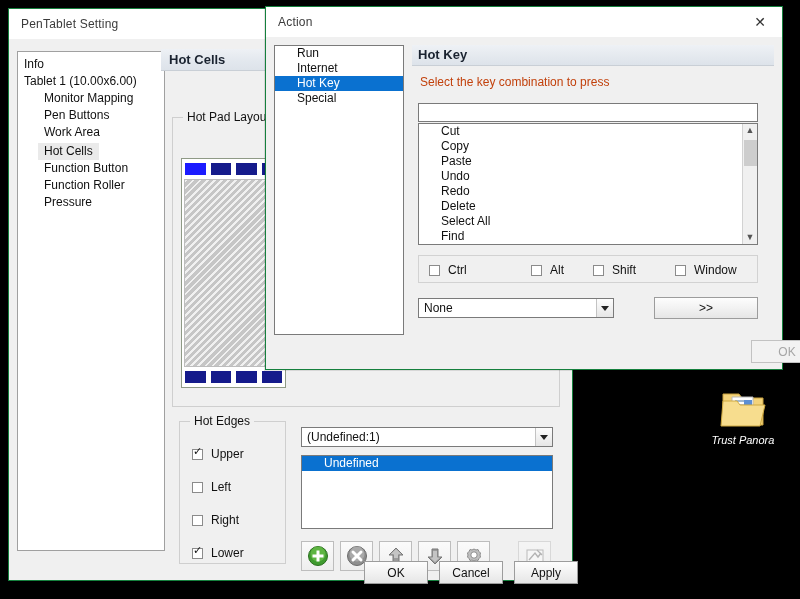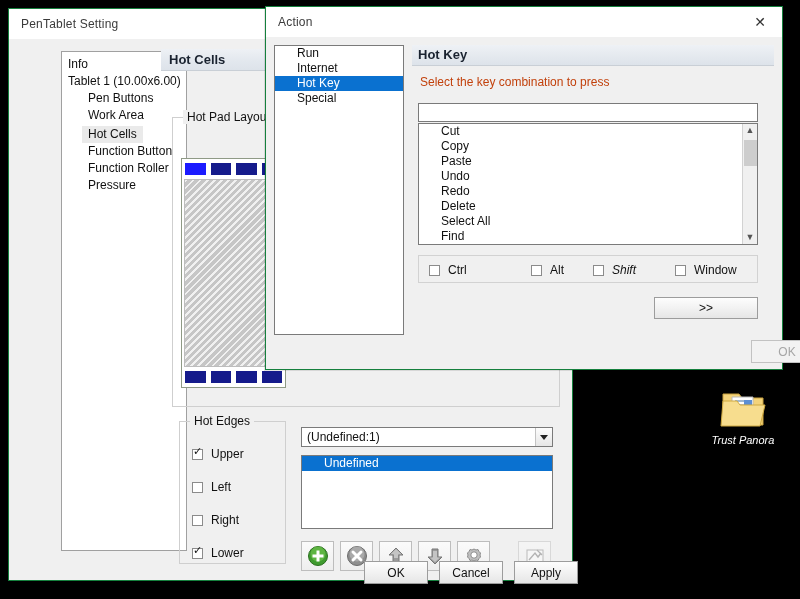--- a/index.html
+++ b/index.html
@@ -41,24 +41,23 @@
     position: absolute; right: 0; top: 0; width: 44px; height: 29px;
     display: flex; align-items: center; justify-content: center;
     font-size: 14px; color: #333; cursor: default;
   }
 
   
   #pentablet { left: 8px; top: 8px; width: 565px; height: 573px; background: #f0f0f0; }
   #pt-body { position: absolute; left: 0; top: 30px; right: 0; bottom: 0; }
 
   .tree {
-    position: absolute; left: 8px; top: 12px; width: 126px; height: 500px;
+    position: absolute; left: 8px; top: 12px; width: 148px; height: 500px;
     background: #ffffff; border: 1px solid #a0a0a0; overflow: hidden;
     padding: 4px 0 0 0;
-    margin-left: 44px;
   }
   .tree .node {
     font-size: 12px; color: #101010; line-height: 17px;
     padding: 0 4px 0 6px; white-space: nowrap; cursor: default;
   }
   .tree .node.child { padding-left: 26px; }
   .tree .node.sel { background: #eaeaea; display: inline-block; padding-right: 6px; margin-left: 20px; }
 
   .panel-head {
     position: absolute; left: 152px; top: 10px; width: 404px; height: 22px;
@@ -211,20 +210,21 @@
   <div class="win" id="pentablet">
     <div class="titlebar">
       <div class="ttl">PenTablet Setting</div>
     </div>
 
     <div id="pt-body">
 
       <div class="tree">
         <div class="node">Info</div>
         <div class="node">Tablet  1 (10.00x6.00)</div>
+        <div class="node child">Monitor Mapping</div>
         <div class="node child">Pen Buttons</div>
         <div class="node child">Work Area</div>
         <div class="node sel">Hot Cells</div>
         <div class="node child">Function Button</div>
         <div class="node child">Function Roller</div>
         <div class="node child">Pressure</div>
       </div>
 
       <div class="panel-head">
         <div class="t">Hot Cells</div>
@@ -376,30 +376,36 @@
 
         <div id="ac-mods">
           <div class="cbrow" style="left:10px;">
             <span class="cbox"></span>
             <span>Ctrl</span>
           </div>
           <div class="cbrow" style="left:92px;padding-left:20px;">
             <span class="cbox"></span>
             <span>Alt</span>
           </div>
-          <div class="cbrow" style="left:174px;font-style:italic;">
+          <div class="cbrow" style="left:174px;">
             <span class="cbox"></span>
             <span>Shift</span>
           </div>
           <div class="cbrow" style="left:256px;">
             <span class="cbox"></span>
             <span>Window</span>
           </div>
         </div>
 
+        <div class="combo" id="ac-combo">
+          <div class="val">None</div>
+          <div class="arrow">
+              <span class="caret"></span>
+            </div>
+        </div>
 
         <div class="btn" id="ac-morebtn">&gt;&gt;</div>
       </div>
 
       <div class="btn dis" id="ac-ok">OK</div>
 
     </div>
   </div>
 
 </div>

